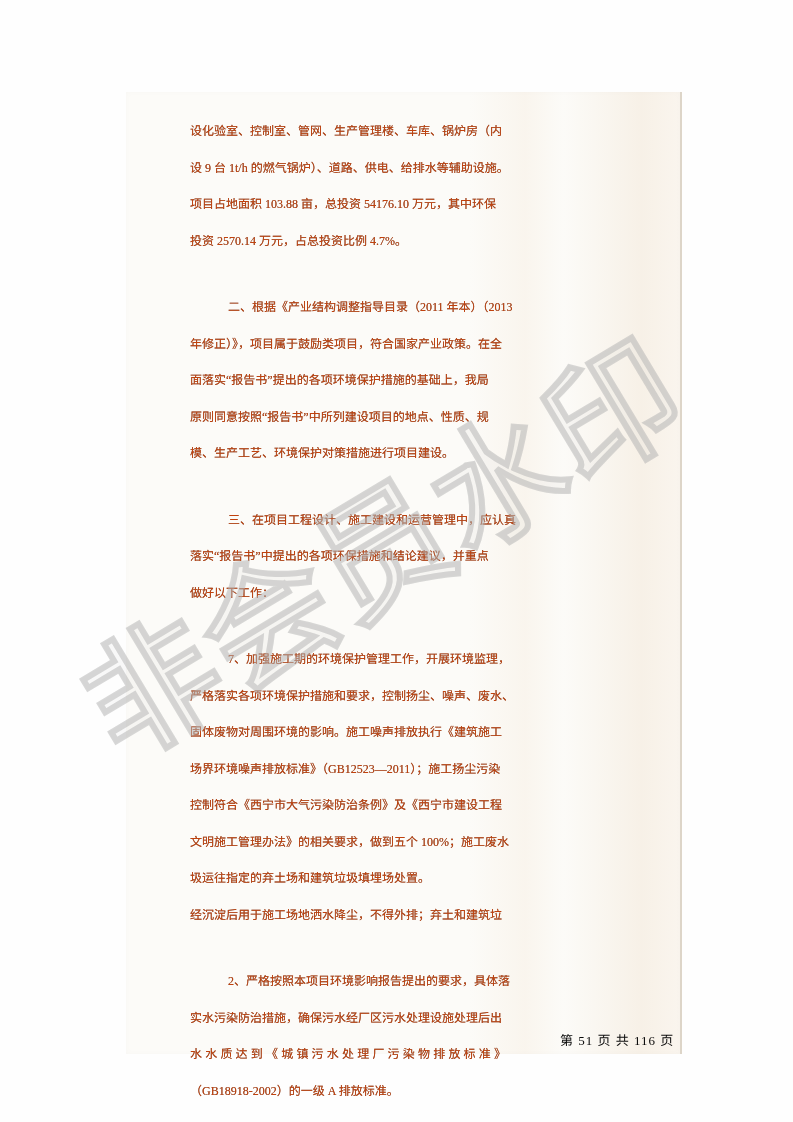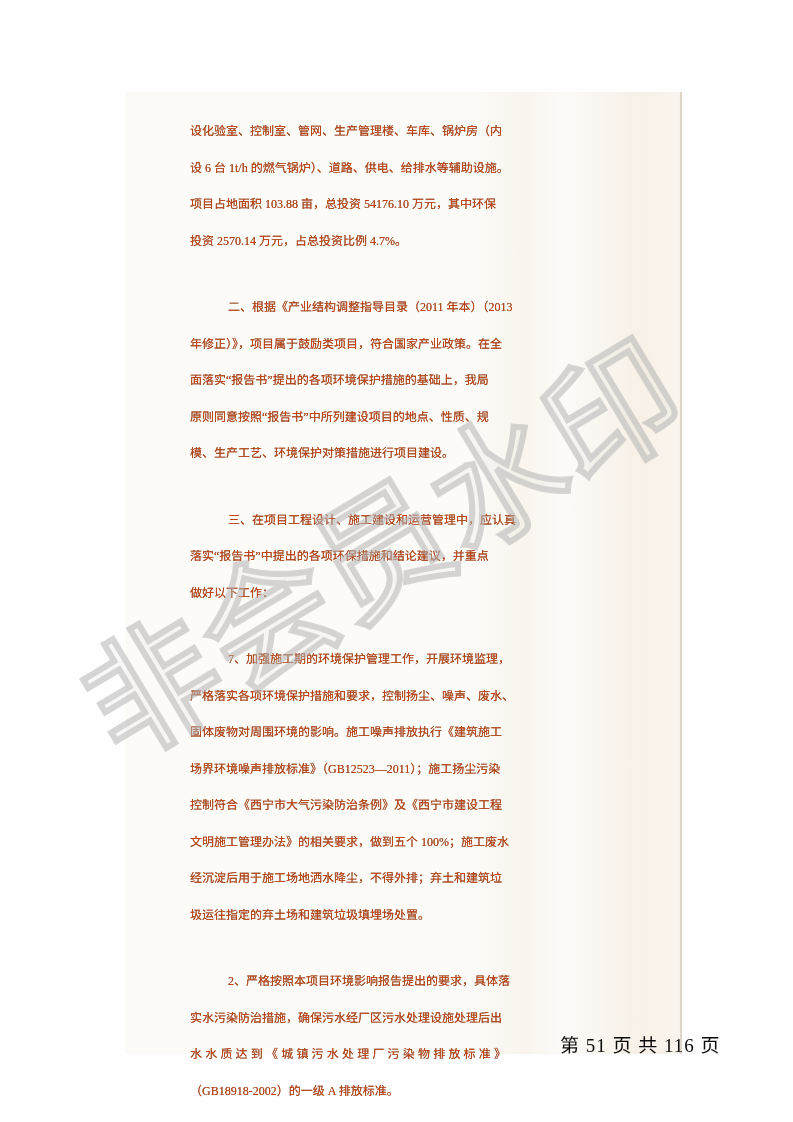--- a/index.html
+++ b/index.html
@@ -66,56 +66,56 @@
     z-index: 2;
   }
   .line { white-space: nowrap; }
   .line.indent { text-indent: 38px; margin-top: 30px; }
   .line.spread { letter-spacing: 3.2px; }
   
   .footer {
     position: absolute;
     left: 560px;
     top: 1030px;
-    font-size: 19px;
+    font-size: 13px;
     letter-spacing: 1px;
     color: #0a0a0a;
     z-index: 4;
   }
 </style>
 </head>
 <body>
 
 <div class="canvas">
 
   <div class="scan-page"></div>
 
   <div class="watermark">非会员水印</div>
 
   <div class="doc-text">
     <div class="line">设化验室、控制室、管网、生产管理楼、车库、锅炉房（内</div>
-    <div class="line">设 6 台 1t/h 的燃气锅炉）、道路、供电、给排水等辅助设施。</div>
+    <div class="line">设 9 台 1t/h 的燃气锅炉）、道路、供电、给排水等辅助设施。</div>
     <div class="line">项目占地面积 103.88 亩，总投资 54176.10 万元，其中环保</div>
     <div class="line">投资 2570.14 万元，占总投资比例 4.7%。</div>
     <div class="line indent">二、根据《产业结构调整指导目录（2011 年本）（2013</div>
     <div class="line">年修正）》，项目属于鼓励类项目，符合国家产业政策。在全</div>
     <div class="line">面落实“报告书”提出的各项环境保护措施的基础上，我局</div>
     <div class="line">原则同意按照“报告书”中所列建设项目的地点、性质、规</div>
     <div class="line">模、生产工艺、环境保护对策措施进行项目建设。</div>
     <div class="line indent">三、在项目工程设计、施工建设和运营管理中，应认真</div>
     <div class="line">落实“报告书”中提出的各项环保措施和结论建议，并重点</div>
     <div class="line">做好以下工作：</div>
     <div class="line indent">7、加强施工期的环境保护管理工作，开展环境监理，</div>
     <div class="line">严格落实各项环境保护措施和要求，控制扬尘、噪声、废水、</div>
     <div class="line">固体废物对周围环境的影响。施工噪声排放执行《建筑施工</div>
     <div class="line">场界环境噪声排放标准》（GB12523—2011）；施工扬尘污染</div>
     <div class="line">控制符合《西宁市大气污染防治条例》及《西宁市建设工程</div>
     <div class="line">文明施工管理办法》的相关要求，做到五个 100%；施工废水</div>
+    <div class="line">圾运往指定的弃土场和建筑垃圾填埋场处置。</div>
     <div class="line">经沉淀后用于施工场地洒水降尘，不得外排；弃土和建筑垃</div>
-    <div class="line">圾运往指定的弃土场和建筑垃圾填埋场处置。</div>
     <div class="line indent">2、严格按照本项目环境影响报告提出的要求，具体落</div>
     <div class="line">实水污染防治措施，确保污水经厂区污水处理设施处理后出</div>
     <div class="line spread">水水质达到《城镇污水处理厂污染物排放标准》</div>
     <div class="line">（GB18918-2002）的一级 A 排放标准。</div>
   </div>
 
   <div class="footer">第 51 页 共 116 页</div>
 
 </div>
 

